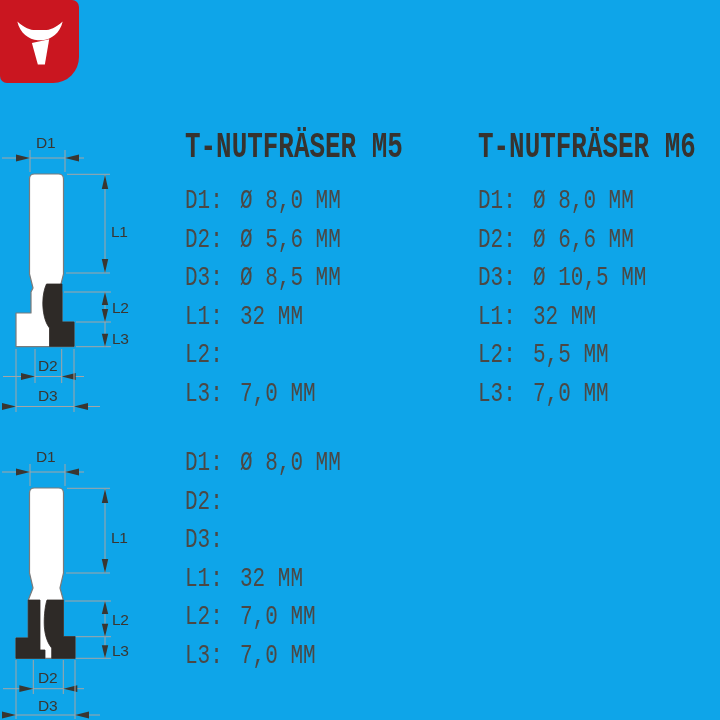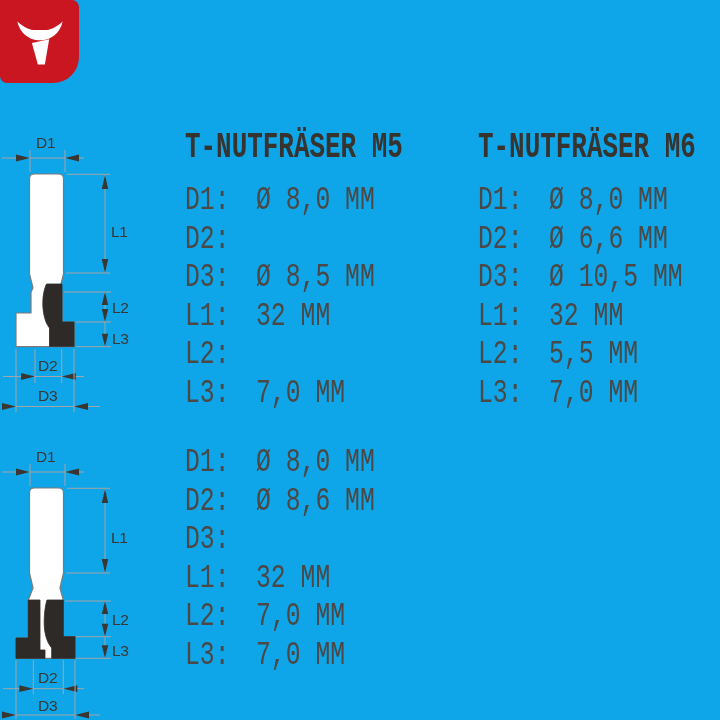--- a/index.html
+++ b/index.html
@@ -27,21 +27,21 @@
   
   .section{position:absolute;width:300px;}
   .section h2{
     margin:0 0 16px 0;font-size:36px;line-height:36px;font-weight:700;
     color:#37332f;white-space:nowrap;
   }
   .row{display:flex;height:38.6px;line-height:38.6px;}
   .lab{width:55px;flex:0 0 55px;}
   .row,.section h2{font-family:Liberation Mono, monospace;}
   .val{flex:1;}
-  .row{font-size:33px;font-weight:400;color:#4b4845;gap:16px;}
+  .row{font-size:28px;font-weight:400;color:#4b4845;}
   .cond{display:inline-block;transform:scaleX(0.75);transform-origin:0 50%;white-space:nowrap;}
   .cond-b{display:inline-block;transform:scaleX(0.72);transform-origin:0 50%;white-space:nowrap;}
 </style>
 </head>
 <body>
 
 <div class="canvas">
 
   <div class="logo">
     <svg viewBox="0 0 100 100" aria-hidden="true">
@@ -151,20 +151,21 @@
   </svg>
 
   <section class="section" style="left:185px;top:130px">
     <h2><span class="cond-b">T-NUTFRÄSER M5</span></h2>
     <div class="row">
       <span class="lab"><span class="cond">D1:</span></span>
       <span class="val"><span class="cond">Ø 8,0 MM</span></span>
     </div>
     <div class="row">
       <span class="lab"><span class="cond">D2:</span></span>
+      <span class="val"><span class="cond">Ø 5,6 MM</span></span>
     </div>
     <div class="row">
       <span class="lab"><span class="cond">D3:</span></span>
       <span class="val"><span class="cond">Ø 8,5 MM</span></span>
     </div>
     <div class="row">
       <span class="lab"><span class="cond">L1:</span></span>
       <span class="val"><span class="cond">32 MM</span></span>
     </div>
     <div class="row">
@@ -204,21 +205,20 @@
     </div>
   </section>
 
   <section class="section" style="left:185px;top:444px">
     <div class="row">
       <span class="lab"><span class="cond">D1:</span></span>
       <span class="val"><span class="cond">Ø 8,0 MM</span></span>
     </div>
     <div class="row">
       <span class="lab"><span class="cond">D2:</span></span>
-      <span class="val"><span class="cond">Ø 8,6 MM</span></span>
     </div>
     <div class="row">
       <span class="lab"><span class="cond">D3:</span></span>
     </div>
     <div class="row">
       <span class="lab"><span class="cond">L1:</span></span>
       <span class="val"><span class="cond">32 MM</span></span>
     </div>
     <div class="row">
       <span class="lab"><span class="cond">L2:</span></span>

